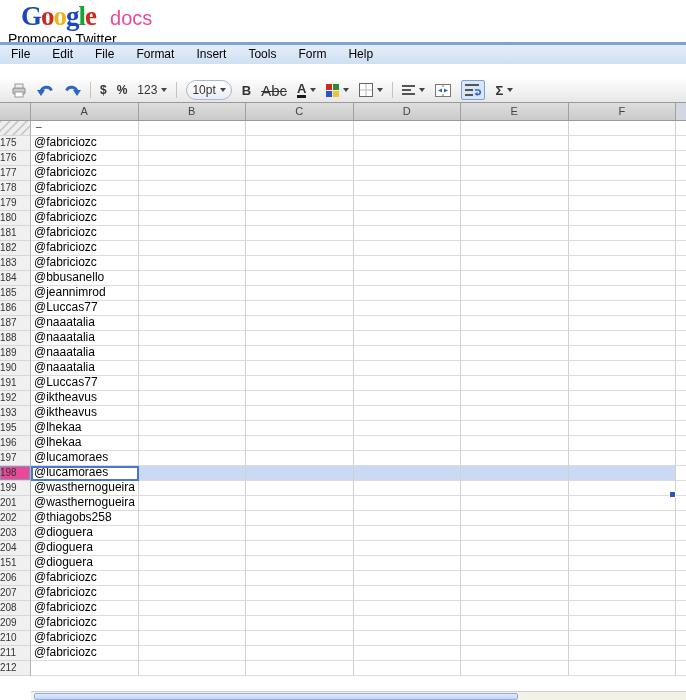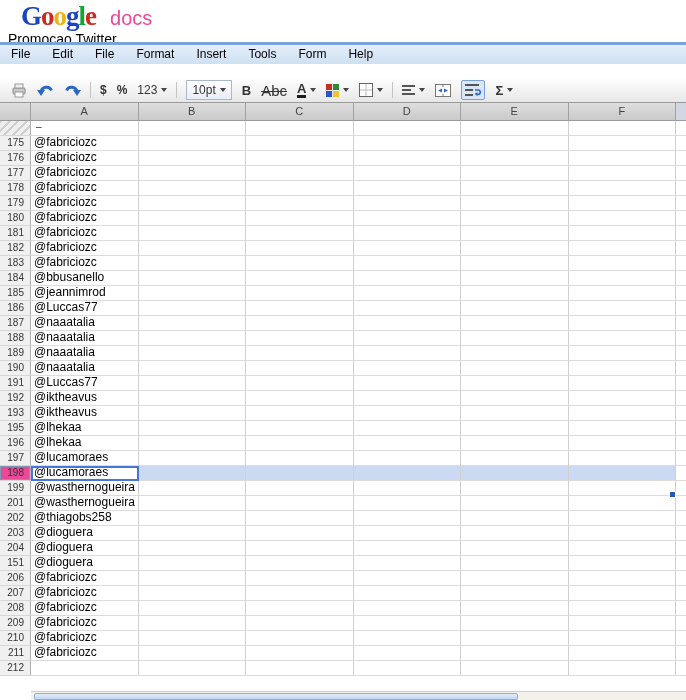--- a/index.html
+++ b/index.html
@@ -21,41 +21,41 @@
 
   
   .toolbar { position:absolute; left:0; top:78px; width:686px; height:25px;
     background:linear-gradient(#fefefe,#e7e7e7); border-bottom:1px solid #9a9a9a;
     display:flex; align-items:center; padding-left:6px; }
   .tb { display:flex; align-items:center; margin:0 5px; height:20px; color:#333; }
   .tb-sep { width:1px; height:16px; background:#c4c4c4; margin:0 4px; }
   .tb-txt { font-size:12px; font-weight:bold; color:#333; }
   .dd { width:0; height:0; border-left:3px solid transparent; border-right:3px solid transparent;
         border-top:4px solid #444; margin-left:4px; }
-  .combo { border:1px solid #a9b7cf; background:linear-gradient(#fff,#e8edf6); border-radius:0;
+  .combo { border:1px solid #a9b7cf; background:linear-gradient(#fff,#e8edf6); border-radius:10px;
            padding:1px 5px; display:flex; align-items:center; }
   .combo .tb-txt { font-weight:normal; }
   .strike { text-decoration:line-through; font-size:15px; font-weight:normal; }
   .acolor { font-weight:bold; font-size:13px; border-bottom:3px solid #1a1a1a; line-height:13px; }
   .active-btn { background:#d9e6f8; border:1px solid #7aa2d8; border-radius:2px; padding:2px 3px; }
 
   
   .grid { position:absolute; left:0; top:103px; width:686px; }
   .colhead-row { display:flex; height:18px; }
   .corner { width:31px; height:18px; background:linear-gradient(#dedede,#cacaca);
             border-right:1px solid #a0a0a0; border-bottom:1px solid #9a9a9a; }
   .colhead { width:107.5px; height:18px; background:linear-gradient(#dedede,#cacaca);
              border-right:1px solid #a0a0a0; border-bottom:1px solid #9a9a9a;
              font-size:11px; color:#444; text-align:center; line-height:17px; }
   .colhead-sliver { width:10px; height:18px; background:#d2d8e2; border-bottom:1px solid #9a9a9a; }
 
   .row { display:flex; height:15px; }
   .rowhead { width:31px; height:15px; background:#f0f0f0; border-right:1px solid #b0b0b0;
              border-bottom:1px solid #d6d6d6; font-size:10px; color:#333;
-             text-align:right; padding-right:6px; line-height:14px; }
+             text-align:left; padding-right:6px; line-height:14px; }
   .cell { width:107.5px; height:15px; background:#fff; border-right:1px solid #d0d0d0;
           border-bottom:1px solid #dcdcdc; font-size:12px; color:#000;
           padding-left:3px; line-height:13px; white-space:nowrap; overflow:hidden; }
   .gsliver { width:10px; height:15px; background:#fff; border-bottom:1px solid #dcdcdc; }
 
   .hatch-row .rowhead { background:repeating-linear-gradient(135deg,#cfcfcf 0 2px,#efefef 2px 6px); }
   .clip-frag { display:block; font-size:10px; color:#222; height:15px; overflow:hidden;
                line-height:4px; padding-left:2px; }
 
   .sel .cell { background:#ccd9f2; }

